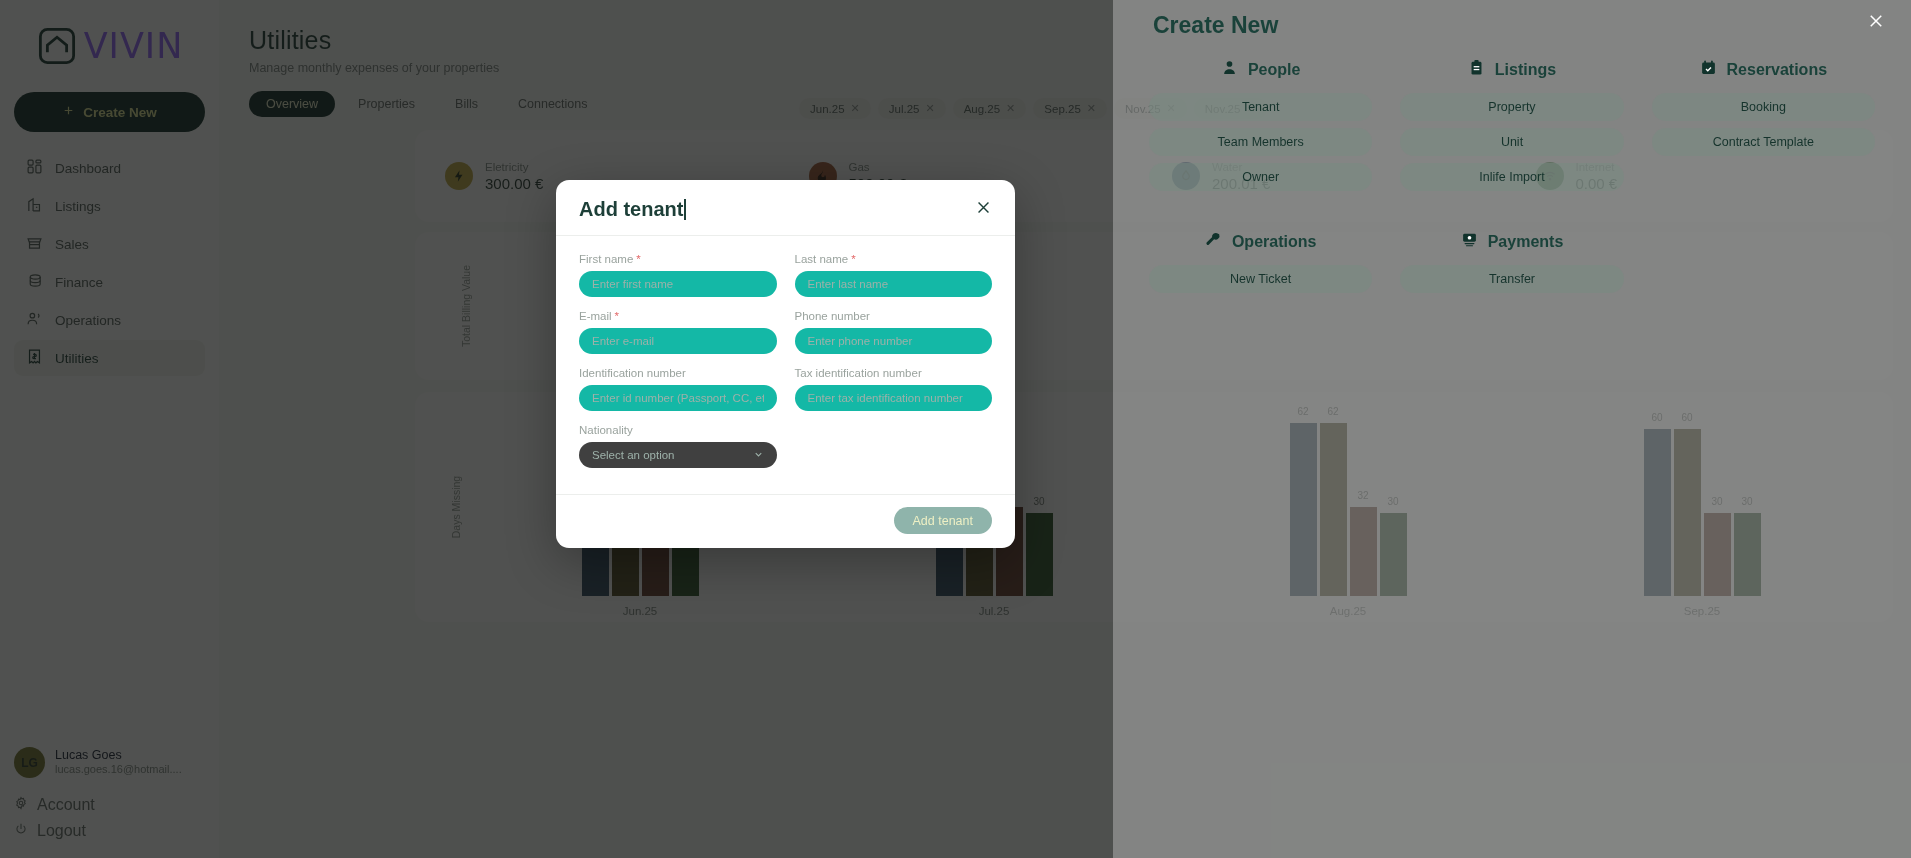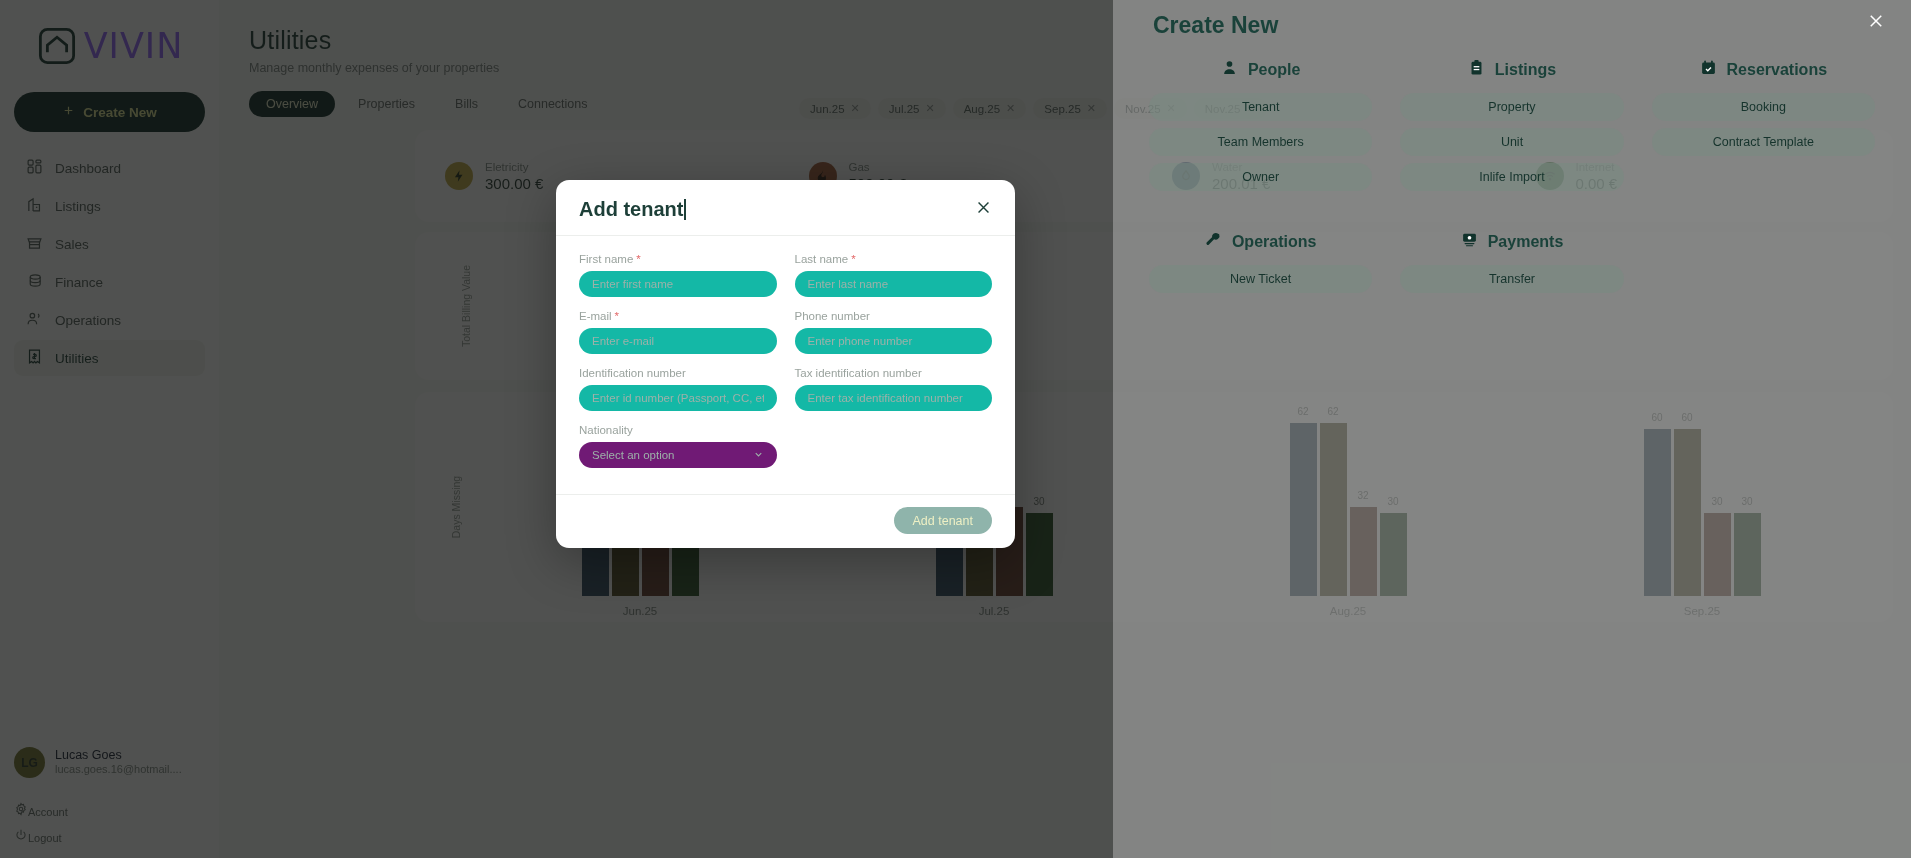--- a/index.html
+++ b/index.html
@@ -34,21 +34,21 @@
   .nav-item.active { background: #eef0ea; color: #16332c; }
   .nav-item svg { flex: 0 0 17px; }
   .sidebar-bottom { position: absolute; left: 14px; right: 14px; bottom: 14px; }
   .user-row { display: flex; align-items: center; gap: 10px; margin-bottom: 14px; }
   .avatar {
     width: 31px; height: 31px; border-radius: 50%; background: #6d6c27; color: #1d2b21;
     display: flex; align-items: center; justify-content: center; font-size: 12px; font-weight: 600; flex-shrink: 0;
   }
   .user-name { font-size: 12.5px; color: #0f172a; line-height: 1.25; }
   .user-mail { font-size: 11px; color: #7b847f; line-height: 1.25; white-space: nowrap; overflow: hidden; }
-  .foot-item { display: flex; align-items: flex-end; gap: 0; height: 26px; font-size: 11px; color: #5c6561; cursor: pointer; }
+  .foot-item { display: flex; align-items: center; gap: 9px; height: 26px; font-size: 16px; color: #5c6561; cursor: pointer; }
 
   .main { flex: 1; position: relative; padding: 26px 0 0 30px; min-width: 0; }
   .page-title { font-size: 25px; font-weight: 500; color: #16332c; letter-spacing: .2px; }
   .page-sub { font-size: 12.5px; color: #77817c; margin-top: 6px; }
   .tabs-row { display: flex; align-items: center; margin-top: 16px; }
   .tabs { display: flex; gap: 6px; }
   .tab { padding: 6px 17px; border-radius: 15px; font-size: 12.5px; color: #5d6662; cursor: pointer; }
   .tab.active { background: #0b2620; color: #e4e7c4; }
   .chips { display: flex; gap: 7px; position: absolute; left: 580px; top: 98px; }
   .chip {
@@ -121,21 +121,21 @@
   .modal-body { padding: 17px 23px 16px 23px; display: grid; grid-template-columns: 1fr 1fr; column-gap: 18px; row-gap: 3px; }
   .field { margin-bottom: 10px; }
   .f-label { font-size: 11.5px; color: #9aa39e; margin-bottom: 6px; display: block; }
   .req { color: #e36a6a; margin-left: 3px; }
   .f-input {
     width: 100%; height: 26px; border-radius: 13px; border: none; background: #14b8a6;
     padding: 0 13px; font-size: 11.5px; color: #33443e; font-family: "Liberation Sans", sans-serif;
   }
   .f-input::placeholder { color: #9db1a9; }
   .f-select {
-    width: 100%; height: 26px; border-radius: 13px; background: #701a75;
+    width: 100%; height: 26px; border-radius: 13px; background: #404040;
     display: flex; align-items: center; justify-content: space-between;
     padding: 0 13px; font-size: 11.5px; color: #9db1a9; cursor: pointer;
   }
   .modal-foot { border-top: 1px solid #eceeec; padding: 12px 23px 14px; display: flex; justify-content: flex-end; }
   .submit-btn {
     height: 27px; padding: 0 19px; border-radius: 14px; border: none;
     background: #8fb4ab; color: #eef0c4; font-size: 12.5px; cursor: pointer;
     font-family: "Liberation Sans", sans-serif;
   }
 </style>

